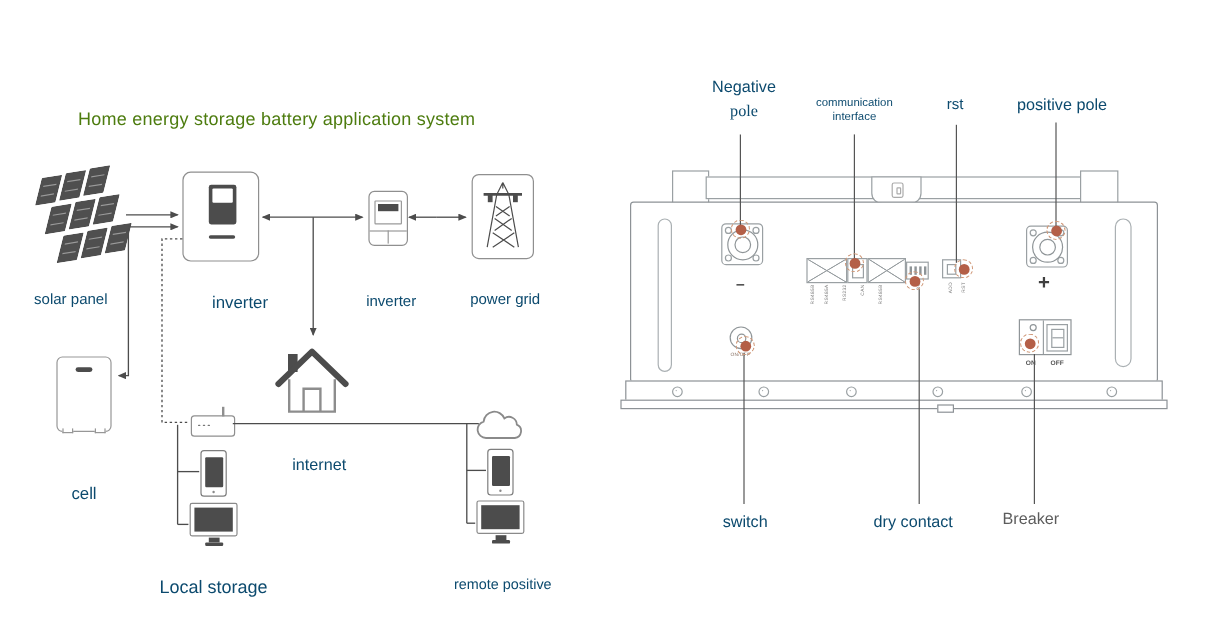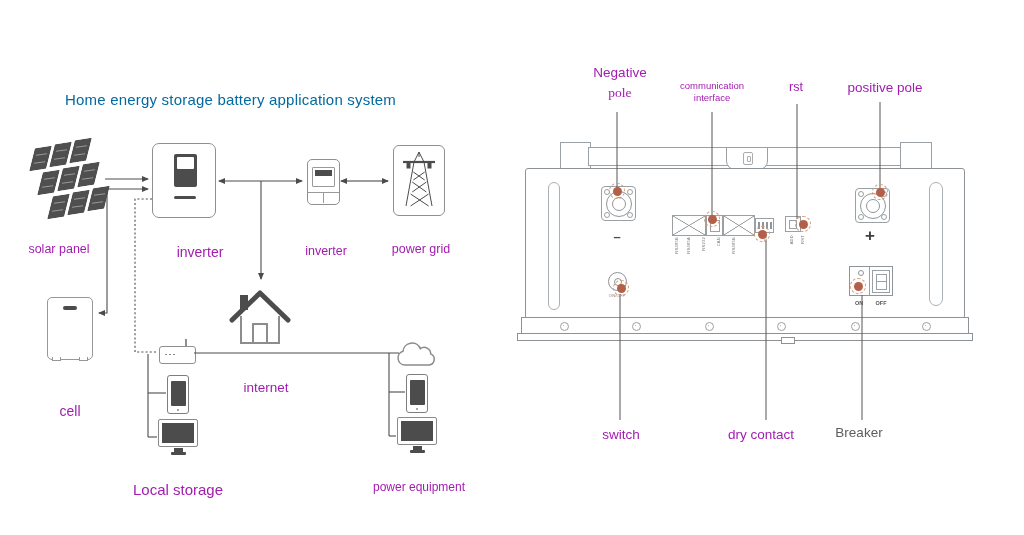--- a/index.html
+++ b/index.html
@@ -1,21 +1,21 @@
 <!DOCTYPE html>
 <html><head>
 <meta charset="utf-8">
 <style>
   html,body{margin:0;padding:0;}
   body{
     width:1024px;height:535px;background:#ffffff;position:relative;overflow:hidden;
     font-family:"Liberation Sans", sans-serif;
   }
   .abs{position:absolute;}
-  .lbl{position:absolute;color:#a21caf;white-space:nowrap;}
+  .lbl{position:absolute;color:#0c4a6e;white-space:nowrap;}
   .ctr{transform:translateX(-50%);text-align:center;}
   
   .sp{position:absolute;width:17px;height:23px;background:#4f4f4f;border-radius:1px;
       transform:skew(-14deg,-9deg);
       background-image:linear-gradient(#9a9a9a,#9a9a9a),linear-gradient(#9a9a9a,#9a9a9a);
       background-size:11px 1px;background-position:3px 7px,3px 15px;background-repeat:no-repeat;}
   
   .mk{position:absolute;width:16px;height:16px;margin:-8px 0 0 -8px;z-index:40;}
   .mk::before{content:"";position:absolute;inset:0;border:1px dashed #d09a7b;border-radius:50%;}
   .mk::after{content:"";position:absolute;left:3.5px;top:3.5px;width:9px;height:9px;border-radius:50%;background:#b45f47;}
@@ -37,21 +37,21 @@
   .mon .scrn{position:absolute;left:3px;top:3px;right:3px;height:20px;background:#4c4c4c;}
   .mon .neck{position:absolute;top:29px;background:#4c4c4c;}
   .mon .base{position:absolute;top:33px;background:#4c4c4c;border-radius:1px;}
   svg{display:block;}
 </style>
 </head>
 <body>
 
 <div class="abs" style="left:0;top:0;width:500px;height:535px;">
 
-  <div class="lbl" style="left:65px;top:91px;font-size:15px;color:#0369a1;letter-spacing:.2px;">Home energy storage battery application system</div>
+  <div class="lbl" style="left:65px;top:91px;font-size:15px;color:#4d7c0f;letter-spacing:.2px;">Home energy storage battery application system</div>
 
   <div class="abs" style="left:26px;top:139px;width:86px;height:84px;">
     <div class="sp" style="left:6px;top:8px;"></div>
     <div class="sp" style="left:26px;top:4px;"></div>
     <div class="sp" style="left:46px;top:0;"></div>
     <div class="sp" style="left:14px;top:32px;"></div>
     <div class="sp" style="left:34px;top:28px;"></div>
     <div class="sp" style="left:54px;top:24px;"></div>
     <div class="sp" style="left:24px;top:56px;"></div>
     <div class="sp" style="left:44px;top:52px;"></div>
@@ -138,21 +138,21 @@
     <div class="scrn"></div>
     <div class="dot"></div>
   </div>
   <div class="mon" style="left:397px;top:417px;width:40px;height:37px;">
     <div class="frame">
         <div class="scrn"></div>
       </div>
     <div class="neck" style="left:15.5px;width:9px;height:4px;"></div>
     <div class="base" style="left:12.5px;width:15px;height:2.5px;"></div>
   </div>
-  <div class="lbl ctr" style="left:419px;top:480px;font-size:12px;">power equipment</div>
+  <div class="lbl ctr" style="left:419px;top:480px;font-size:12px;">remote positive</div>
 </div>
 
 <div class="abs" style="left:500px;top:0;width:524px;height:535px;">
 
   <div class="lbl ctr" style="left:120px;top:63px;font-size:13.5px;line-height:1.5;">
     <span style="display:block;">Negative</span>
     <span style="display:block;font-family:Liberation Serif, serif;">pole</span>
   </div>
   <div class="lbl ctr" style="left:212px;top:80px;font-size:9.5px;line-height:1.25;">
     <span style="display:block;">communication</span>

